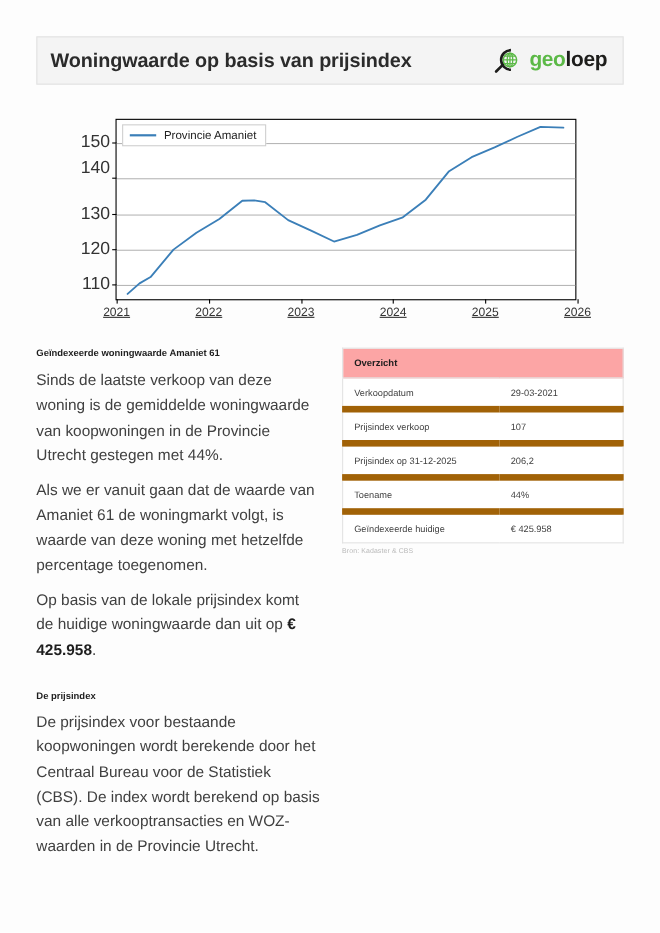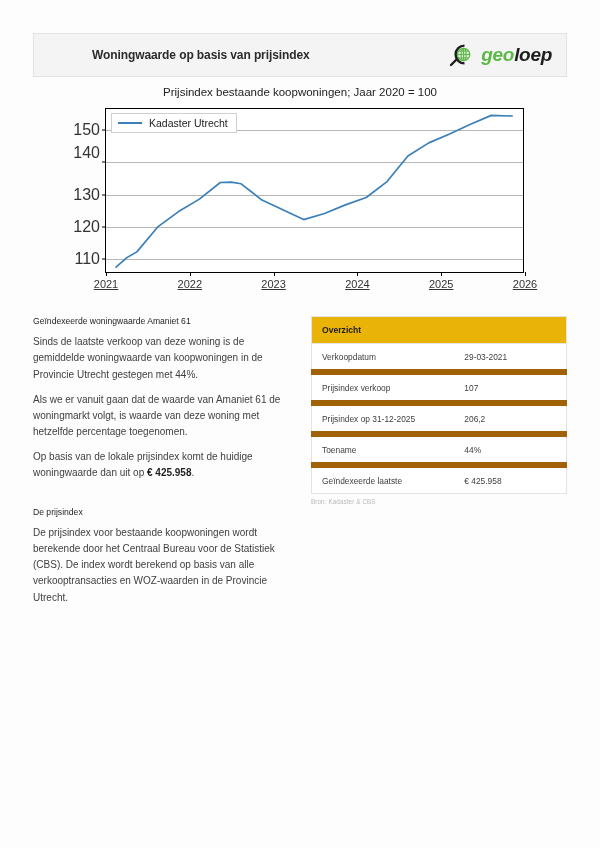--- a/index.html
+++ b/index.html
@@ -22,32 +22,30 @@
     left: 33px; top: 33px;
     width: 534px; height: 44px;
     background: #f4f4f4;
     border: 1px solid #e2e2e2;
     display: flex;
     align-items: center;
     justify-content: space-between;
     padding: 0 14px 0 12px;
   }
   #header-title {
-    font-size: 12px;
+    font-size: 18px;
     font-weight: bold;
     color: #2b2b2b;
     letter-spacing: -0.1px;
     white-space: nowrap;
-    margin-left: 46px;
   }
   #logo {
     display: flex;
     align-items: center;
     gap: 7px;
-    font-style: italic;
   }
   #logo-mark { display: block; }
   #logo-text {
     font-size: 19px;
     font-weight: bold;
     letter-spacing: -0.3px;
     white-space: nowrap;
   }
   #logo-text .geo { color: #5cb947; }
   #logo-text .loep { color: #1d1d1b; }
@@ -142,47 +140,47 @@
 
   
   #left-col {
     position: absolute;
     left: 33px; top: 316px;
     width: 258px;
     color: #3a3a3a;
   }
   .sec-head {
     font-size: 8.6px;
-    font-weight: normal;
+    font-weight: bold;
     color: #1e1e1e;
     margin: 0 0 7px 0;
     line-height: 1.3;
   }
   .sec-head.second { margin-top: 25px; }
   .para {
-    font-size: 10px;
+    font-size: 14px;
     line-height: 1.62;
     margin: 0 0 9px 0;
     color: #404040;
   }
   .para b { color: #1e1e1e; }
 
   #right-col {
     position: absolute;
     left: 311px; top: 316px;
     width: 256px;
   }
   #table {
     width: 100%;
     border: 1px solid #e3e3e3;
     border-collapse: collapse;
     background: #fff;
   }
   #table th {
-    background: #eab308;
+    background: #fca5a5;
     text-align: left;
     font-size: 8.6px;
     font-weight: bold;
     color: #1e1e1e;
     padding: 8px 10px;
     border-bottom: 1px solid #e3e3e3;
   }
   #table td {
     font-size: 8.4px;
     color: #404040;
@@ -217,21 +215,20 @@
         <line x1="15.6" y1="6.4" x2="15.6" y2="18.6" stroke="#5cb947" stroke-width="1.2"></line>
         <line x1="9.5" y1="12.5" x2="21.7" y2="12.5" stroke="#5cb947" stroke-width="1.2"></line>
         <line x1="10.6" y1="9.1" x2="20.6" y2="9.1" stroke="#5cb947" stroke-width="1.1"></line>
         <line x1="10.6" y1="15.9" x2="20.6" y2="15.9" stroke="#5cb947" stroke-width="1.1"></line>
       </svg>
       <div id="logo-text"><span class="geo">geo</span><span class="loep">loep</span></div>
     </div>
   </div>
 
   <div id="chart-block">
-    <div id="chart-title">Prijsindex bestaande koopwoningen; Jaar 2020 = 100</div>
     <div id="plot">
       <div id="gridlines">
           <div class="gridline" style="top: 150.441px;"></div>
           <div class="gridline" style="top: 118.088px;"></div>
           <div class="gridline" style="top: 85.7353px;"></div>
           <div class="gridline" style="top: 53.3824px;"></div>
           <div class="gridline" style="top: 21.0294px;"></div>
         </div>
       <div id="yticks">
           <div class="ytick-mark" style="top: 150.441px;"></div>
@@ -257,21 +254,21 @@
           <div class="xtick-mark" style="left: 335.2px;"></div>
           <div class="xtick-label" style="left: 335.2px;">2025</div>
           <div class="xtick-mark" style="left: 419px;"></div>
           <div class="xtick-label" style="left: 419px;">2026</div>
         </div>
       <svg id="series-svg" preserveAspectRatio="none" viewBox="0 0 419 165">
         <polyline id="series-line" fill="none" stroke="#3b7fb8" stroke-width="1.7" stroke-linejoin="round" stroke-linecap="round" points="10.06,160.15 20.95,150.44 31.01,144.62 51.96,119.38 72.91,103.85 93.86,91.24 114.81,74.41 125.70,74.09 135.76,75.71 156.71,92.21 177.66,101.91 198.61,111.94 219.56,105.79 240.51,97.06 261.46,89.62 282.41,73.44 303.36,47.56 324.31,34.29 345.26,25.24 366.21,15.53 387.16,6.47 408.11,7.12"></polyline>
       </svg>
       <div id="legend">
         <span id="legend-swatch" style="background: rgb(59, 127, 184);"></span>
-        <span id="legend-label">Kadaster Utrecht</span>
+        <span id="legend-label">Provincie Amaniet</span>
       </div>
     </div>
   </div>
 
   <div id="left-col">
     <h3 class="sec-head">Geïndexeerde woningwaarde Amaniet 61</h3>
     <p class="para">Sinds de laatste verkoop van deze woning is de gemiddelde woningwaarde van koopwoningen in de Provincie Utrecht gestegen met 44%.</p>
     <p class="para">Als we er vanuit gaan dat de waarde van Amaniet 61 de woningmarkt volgt, is waarde van deze woning met hetzelfde percentage toegenomen.</p>
     <p class="para"><span>Op basis van de lokale prijsindex komt de huidige woningwaarde dan uit op </span><b>€ 425.958</b><span>.</span></p>
     <h3 class="sec-head second">De prijsindex</h3>
@@ -296,21 +293,21 @@
           </tr>
           <tr>
             <td>Prijsindex op 31-12-2025</td>
             <td class="val">206,2</td>
           </tr>
           <tr>
             <td>Toename</td>
             <td class="val">44%</td>
           </tr>
           <tr>
-            <td>Geïndexeerde laatste</td>
+            <td>Geïndexeerde huidige</td>
             <td class="val">€ 425.958</td>
           </tr>
         </tbody>
     </table>
     <div id="source-note">Bron: Kadaster &amp; CBS</div>
   </div>
 
 </div>
 
 </body></html>

